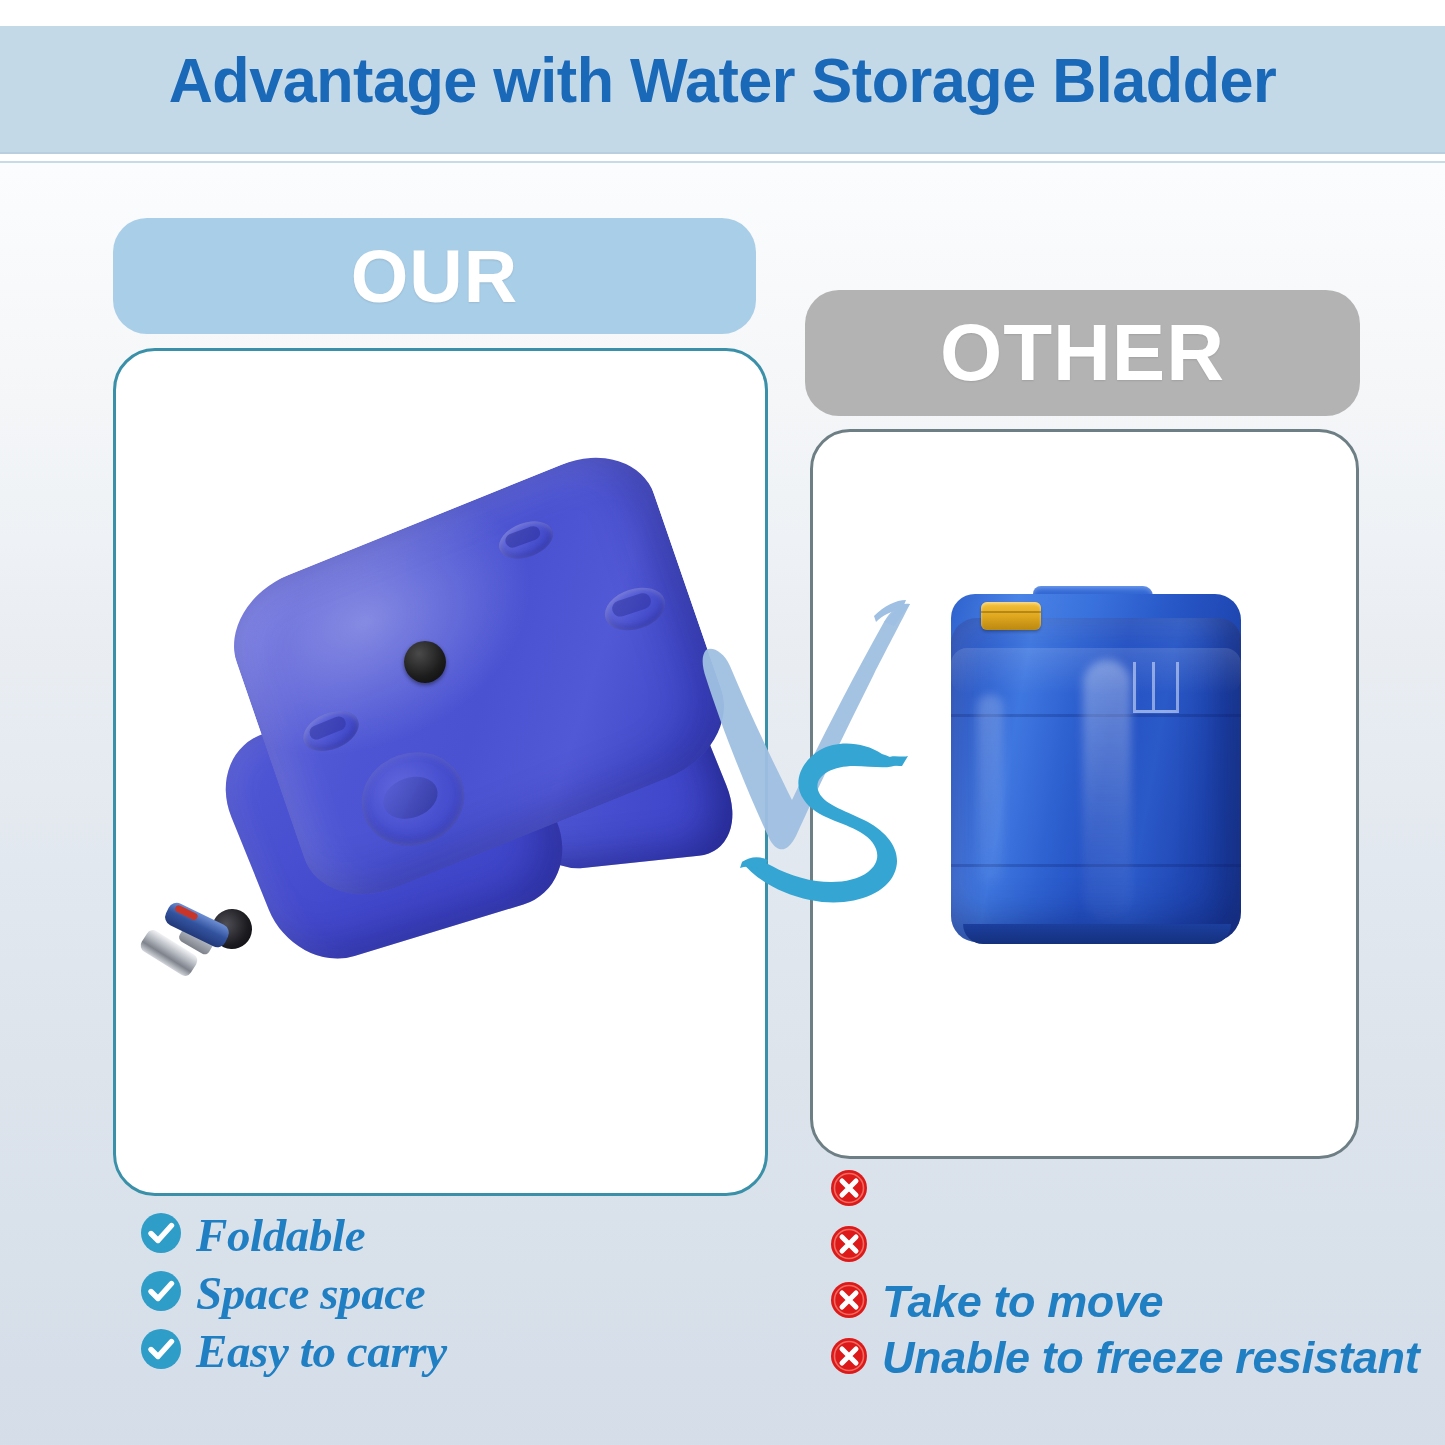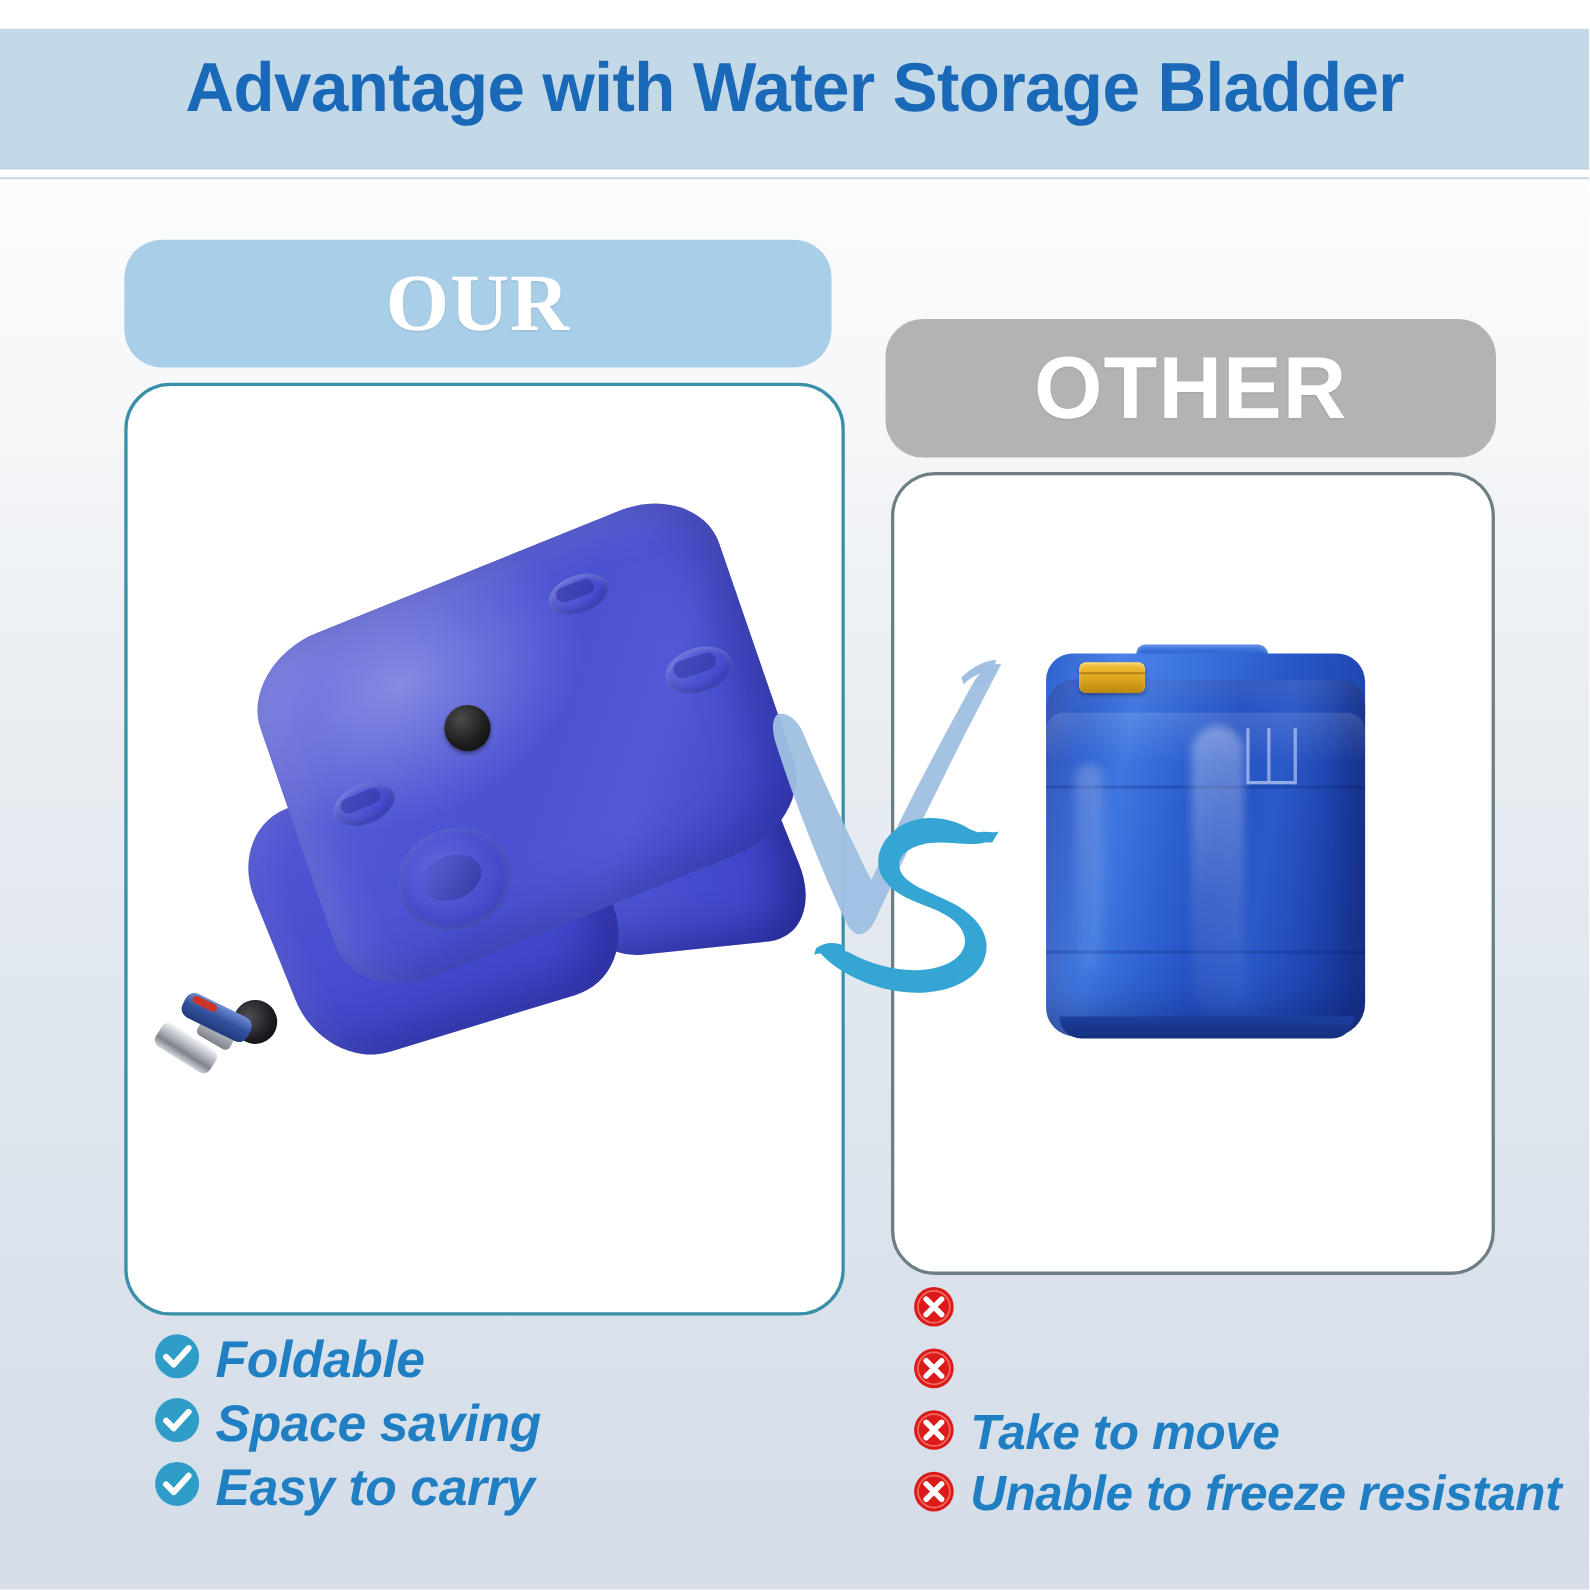--- a/index.html
+++ b/index.html
@@ -77,21 +77,20 @@
     letter-spacing: 1px;
     text-shadow: 0 1px 2px rgba(0,0,0,0.10);
   }
   #badge-our {
     left: 113px;
     top: 192px;
     width: 643px;
     height: 116px;
     background: #a9cee8;
     font-size: 74px;
-    font-family: Liberation Serif, serif;
   }
   #badge-other {
     left: 805px;
     top: 264px;
     width: 555px;
     height: 126px;
     background: #b3b3b3;
     font-size: 80px;
   }
 
@@ -456,21 +455,21 @@
     display: block;
     margin-right: 14px;
   }
   .feature-text {
     font-family: "Liberation Sans Narrow", "Liberation Sans", sans-serif;
     font-weight: bold;
     font-style: italic;
     color: #1f7fc2;
     white-space: nowrap;
   }
-  #list-our .feature-text  { font-size: 47px; letter-spacing: -0.4px; }
+  #list-our .feature-text  { font-size: 47px; letter-spacing: -0.4px; font-family: Liberation Serif, serif; }
   #list-other .feature-text { font-size: 45px; letter-spacing: -0.4px; }
 </style>
 </head>
 <body>
 
 <div id="page">
 
   <div id="header-band">
     <div id="header-title">Advantage with Water Storage Bladder</div>
   </div>
@@ -558,21 +557,21 @@
       </span>
       <span class="feature-text">Foldable</span>
     </li>
     <li class="feature-item">
       <span class="feature-icon">
         <svg width="42" height="42" viewBox="0 0 42 42" xmlns="http://www.w3.org/2000/svg">
           <circle cx="21" cy="21" r="20" fill="#2e9dc8"></circle>
           <path d="M11 21.5 L18 28.5 L31.5 13.5" stroke="#ffffff" stroke-width="5.4" fill="none" stroke-linecap="round" stroke-linejoin="round"></path>
         </svg>
       </span>
-      <span class="feature-text">Space saving</span>
+      <span class="feature-text">Space space</span>
     </li>
     <li class="feature-item">
       <span class="feature-icon">
         <svg width="42" height="42" viewBox="0 0 42 42" xmlns="http://www.w3.org/2000/svg">
           <circle cx="21" cy="21" r="20" fill="#2e9dc8"></circle>
           <path d="M11 21.5 L18 28.5 L31.5 13.5" stroke="#ffffff" stroke-width="5.4" fill="none" stroke-linecap="round" stroke-linejoin="round"></path>
         </svg>
       </span>
       <span class="feature-text">Easy to carry</span>
     </li>

